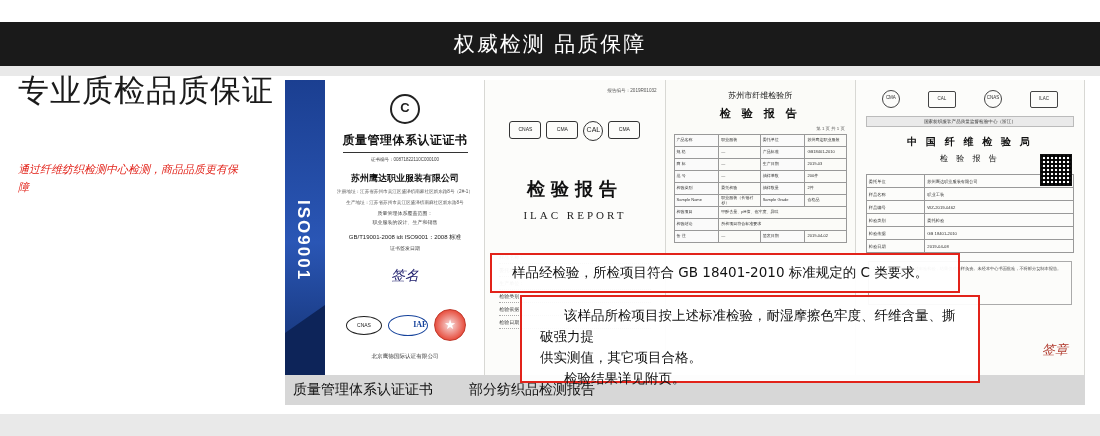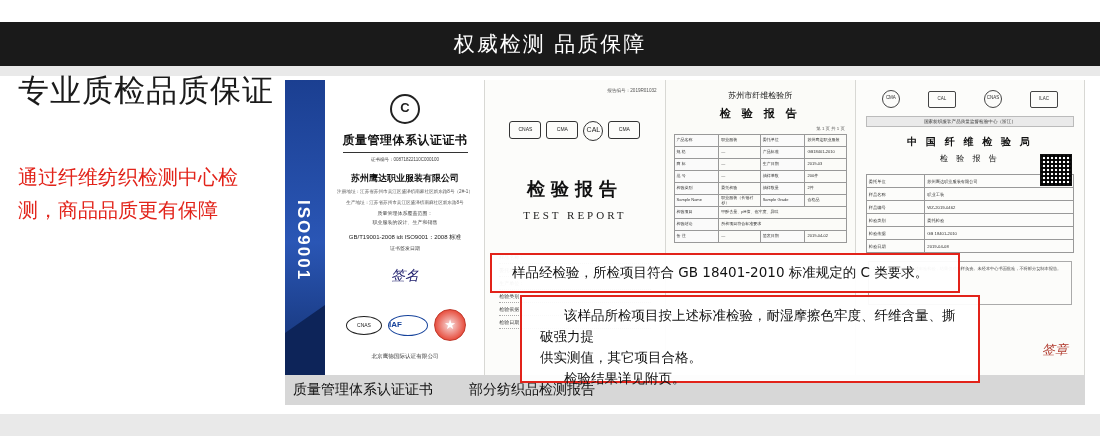--- a/index.html
+++ b/index.html
@@ -49,25 +49,26 @@
   .headline {
     font-size: 31px;
     color: #1a1a1a;
     letter-spacing: 1px;
     font-family: "DejaVu Sans", sans-serif;
     line-height: 1.2;
     white-space: nowrap;
   }
   .sub-note {
     margin-top: 52px;
-    font-size: 20px;
+    font-size: 11px;
     color: #e2231a;
     line-height: 1.65;
     font-family: "DejaVu Sans", sans-serif;
     width: 230px;
+    font-style: italic;
   }
   
   .cert-block {
     position: absolute;
     left: 285px;
     top: 80px;
     width: 800px;
     height: 325px;
     background: #f1f1f1;
     overflow: hidden;
@@ -198,22 +199,23 @@
     text-align: center;
     color: #222;
   }
   .badge-iaf {
     width: 38px; height: 19px;
     border: 1.4px solid #15429b;
     border-radius: 50%;
     font-size: 8px;
     font-weight: bold;
     line-height: 17px;
-    text-align: left;
+    text-align: right;
     color: #15429b;
+    font-family: Liberation Serif, serif;
   }
   .seal {
     width: 30px; height: 30px;
     border-radius: 50%;
     border: 1px solid #c0392b;
     background: radial-gradient(circle, #f7dede 0%, #e74c3c 72%, #b02a1c 100%);
     color: #fff;
     font-size: 13px;
     line-height: 29px;
     text-align: center;
@@ -530,21 +532,21 @@
 
       <div class="cert cert-2">
         <div class="c2-head">报告编号：2019R01032</div>
         <div class="c2-logos">
           <div class="c2-logo">CNAS</div>
           <div class="c2-logo">CMA</div>
           <div class="c2-logo round">CAL</div>
           <div class="c2-logo">CMA</div>
         </div>
         <div class="c2-title">检验报告</div>
-        <div class="c2-subtitle">TEST REPORT</div>
+        <div class="c2-subtitle">ILAC REPORT</div>
         <div class="c2-fields">
           <div class="c2-field-row">样品名称：</div>
           <div class="c2-field-row">委托单位：</div>
           <div class="c2-field-row">生产单位：</div>
           <div class="c2-field-row">检验类别：</div>
           <div class="c2-field-row">检验依据：</div>
           <div class="c2-field-row">检验日期：</div>
         </div>
       </div>
 

